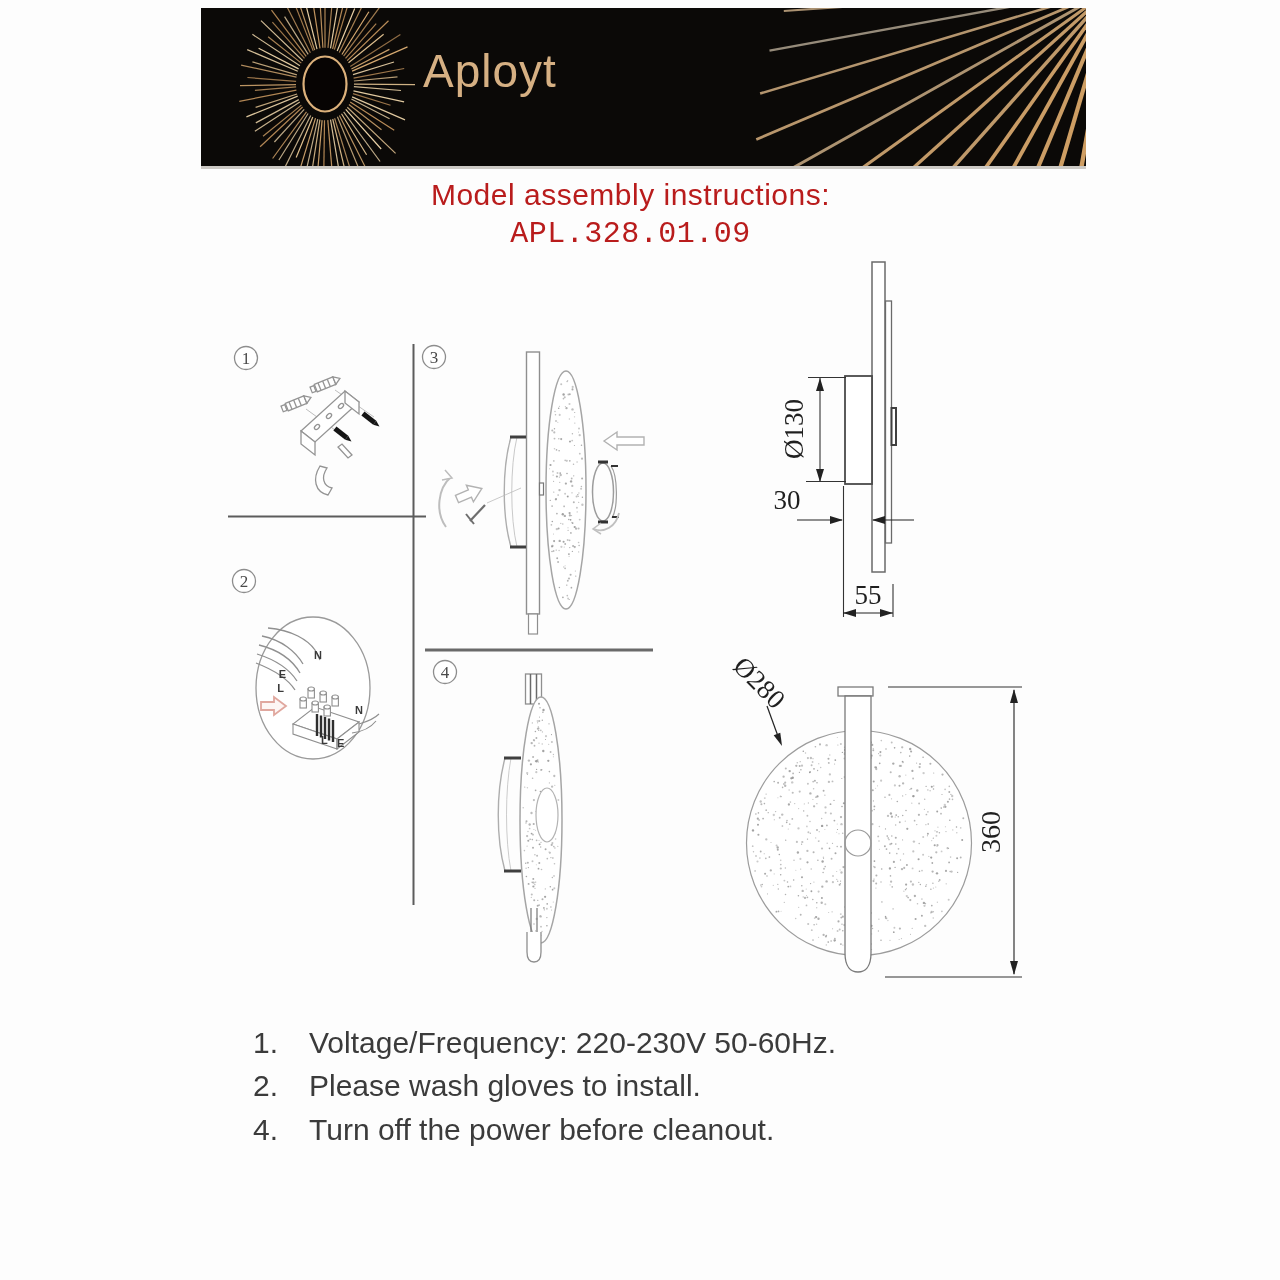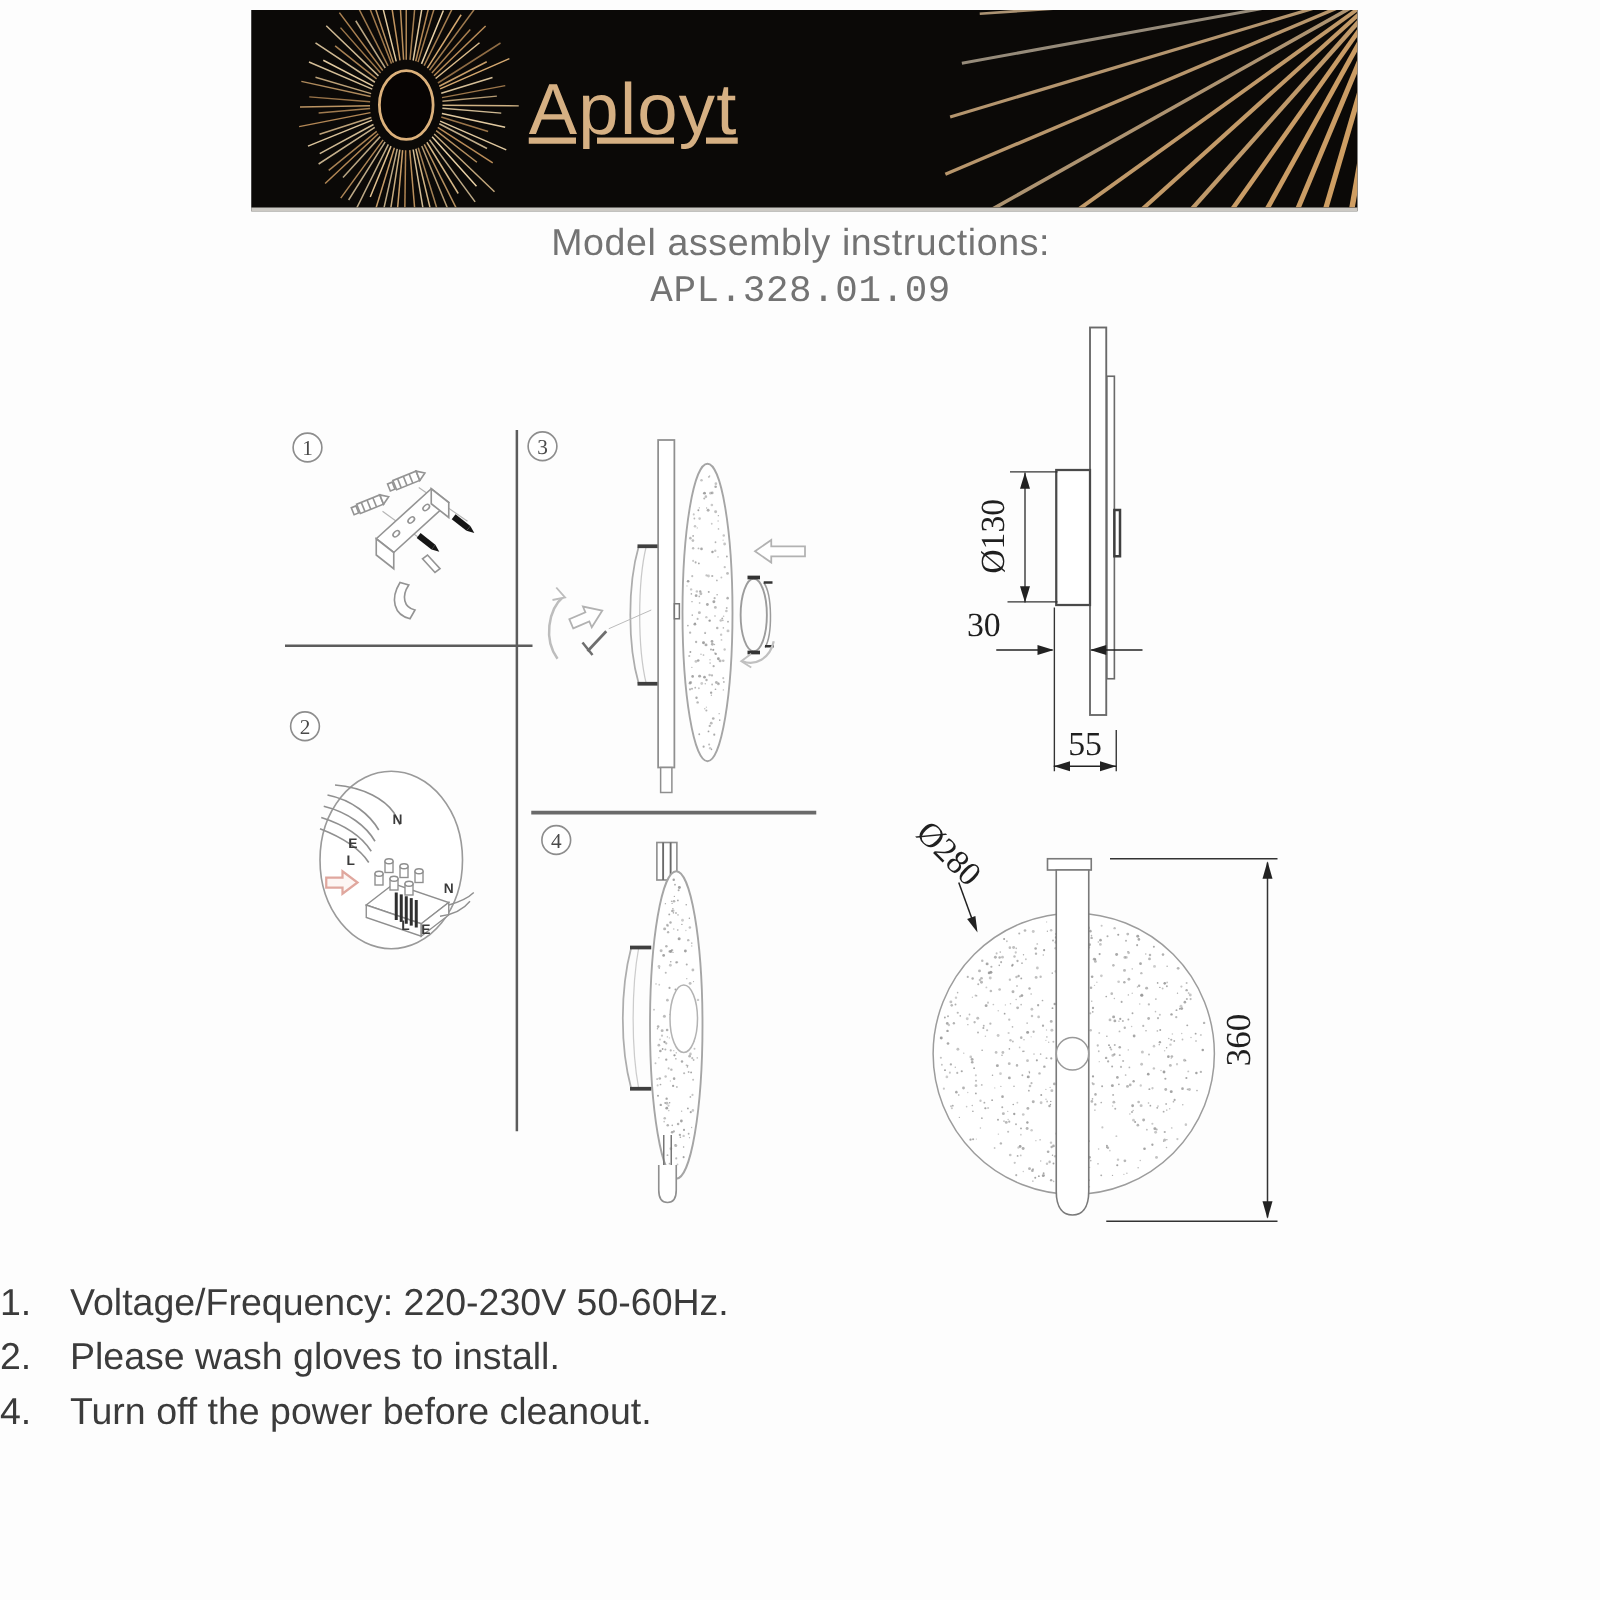--- a/index.html
+++ b/index.html
@@ -1,28 +1,28 @@
 <!DOCTYPE html>
 <html><head>
 <meta charset="utf-8">
 <style>
   html,body{margin:0;padding:0;background:#ffffff;}
   .page{position:relative;width:1280px;height:1280px;background:#fdfdfd;overflow:hidden;
         font-family:"Liberation Sans",sans-serif;}
   .banner{position:absolute;left:201px;top:8px;width:885px;height:158px;background:#0b0907;
           overflow:hidden;border-bottom:3px solid #ccc9c4;}
   .banner svg{position:absolute;left:0;top:0;}
-  .brand{position:absolute;left:222px;top:46px;font-size:58px;font-weight:400;
-         color:#d6b083;letter-spacing:1px;text-decoration:underline;}
-  .title-block{position:absolute;left:198px;top:178px;width:885px;text-align:center;color:#737373;}
+  .brand{position:absolute;left:222px;top:36px;font-size:46px;font-weight:400;
+         color:#d6b083;letter-spacing:1px;}
+  .title-block{position:absolute;left:188px;top:178px;width:885px;text-align:center;color:#b91c1c;}
   .t1{font-size:30px;letter-spacing:.5px;}
   .t2{font-size:30px;letter-spacing:.5px;margin-top:5px;font-family:Liberation Mono, monospace;}
   .diagram{position:absolute;left:0;top:0;width:1280px;height:1280px;}
   .instructions{position:absolute;left:0;top:1021px;width:1280px;font-size:30px;color:#3b3b3b;}
-  .inst-row{height:43.4px;line-height:43.4px;white-space:nowrap;}
+  .inst-row{height:43.4px;line-height:43.4px;padding-left:253px;white-space:nowrap;}
   .inst-num{display:inline-block;width:56px;}
   text{font-family:"Liberation Serif",serif;fill:#1f1f1f;}
   .lbl{font-family:"Liberation Sans",sans-serif;font-size:11px;font-weight:bold;fill:#3a3a3a;}
   .stepnum{font-size:17px;fill:#4a4a4a;}
 </style>
 </head>
 <body>
 
 <div class="page">
 

